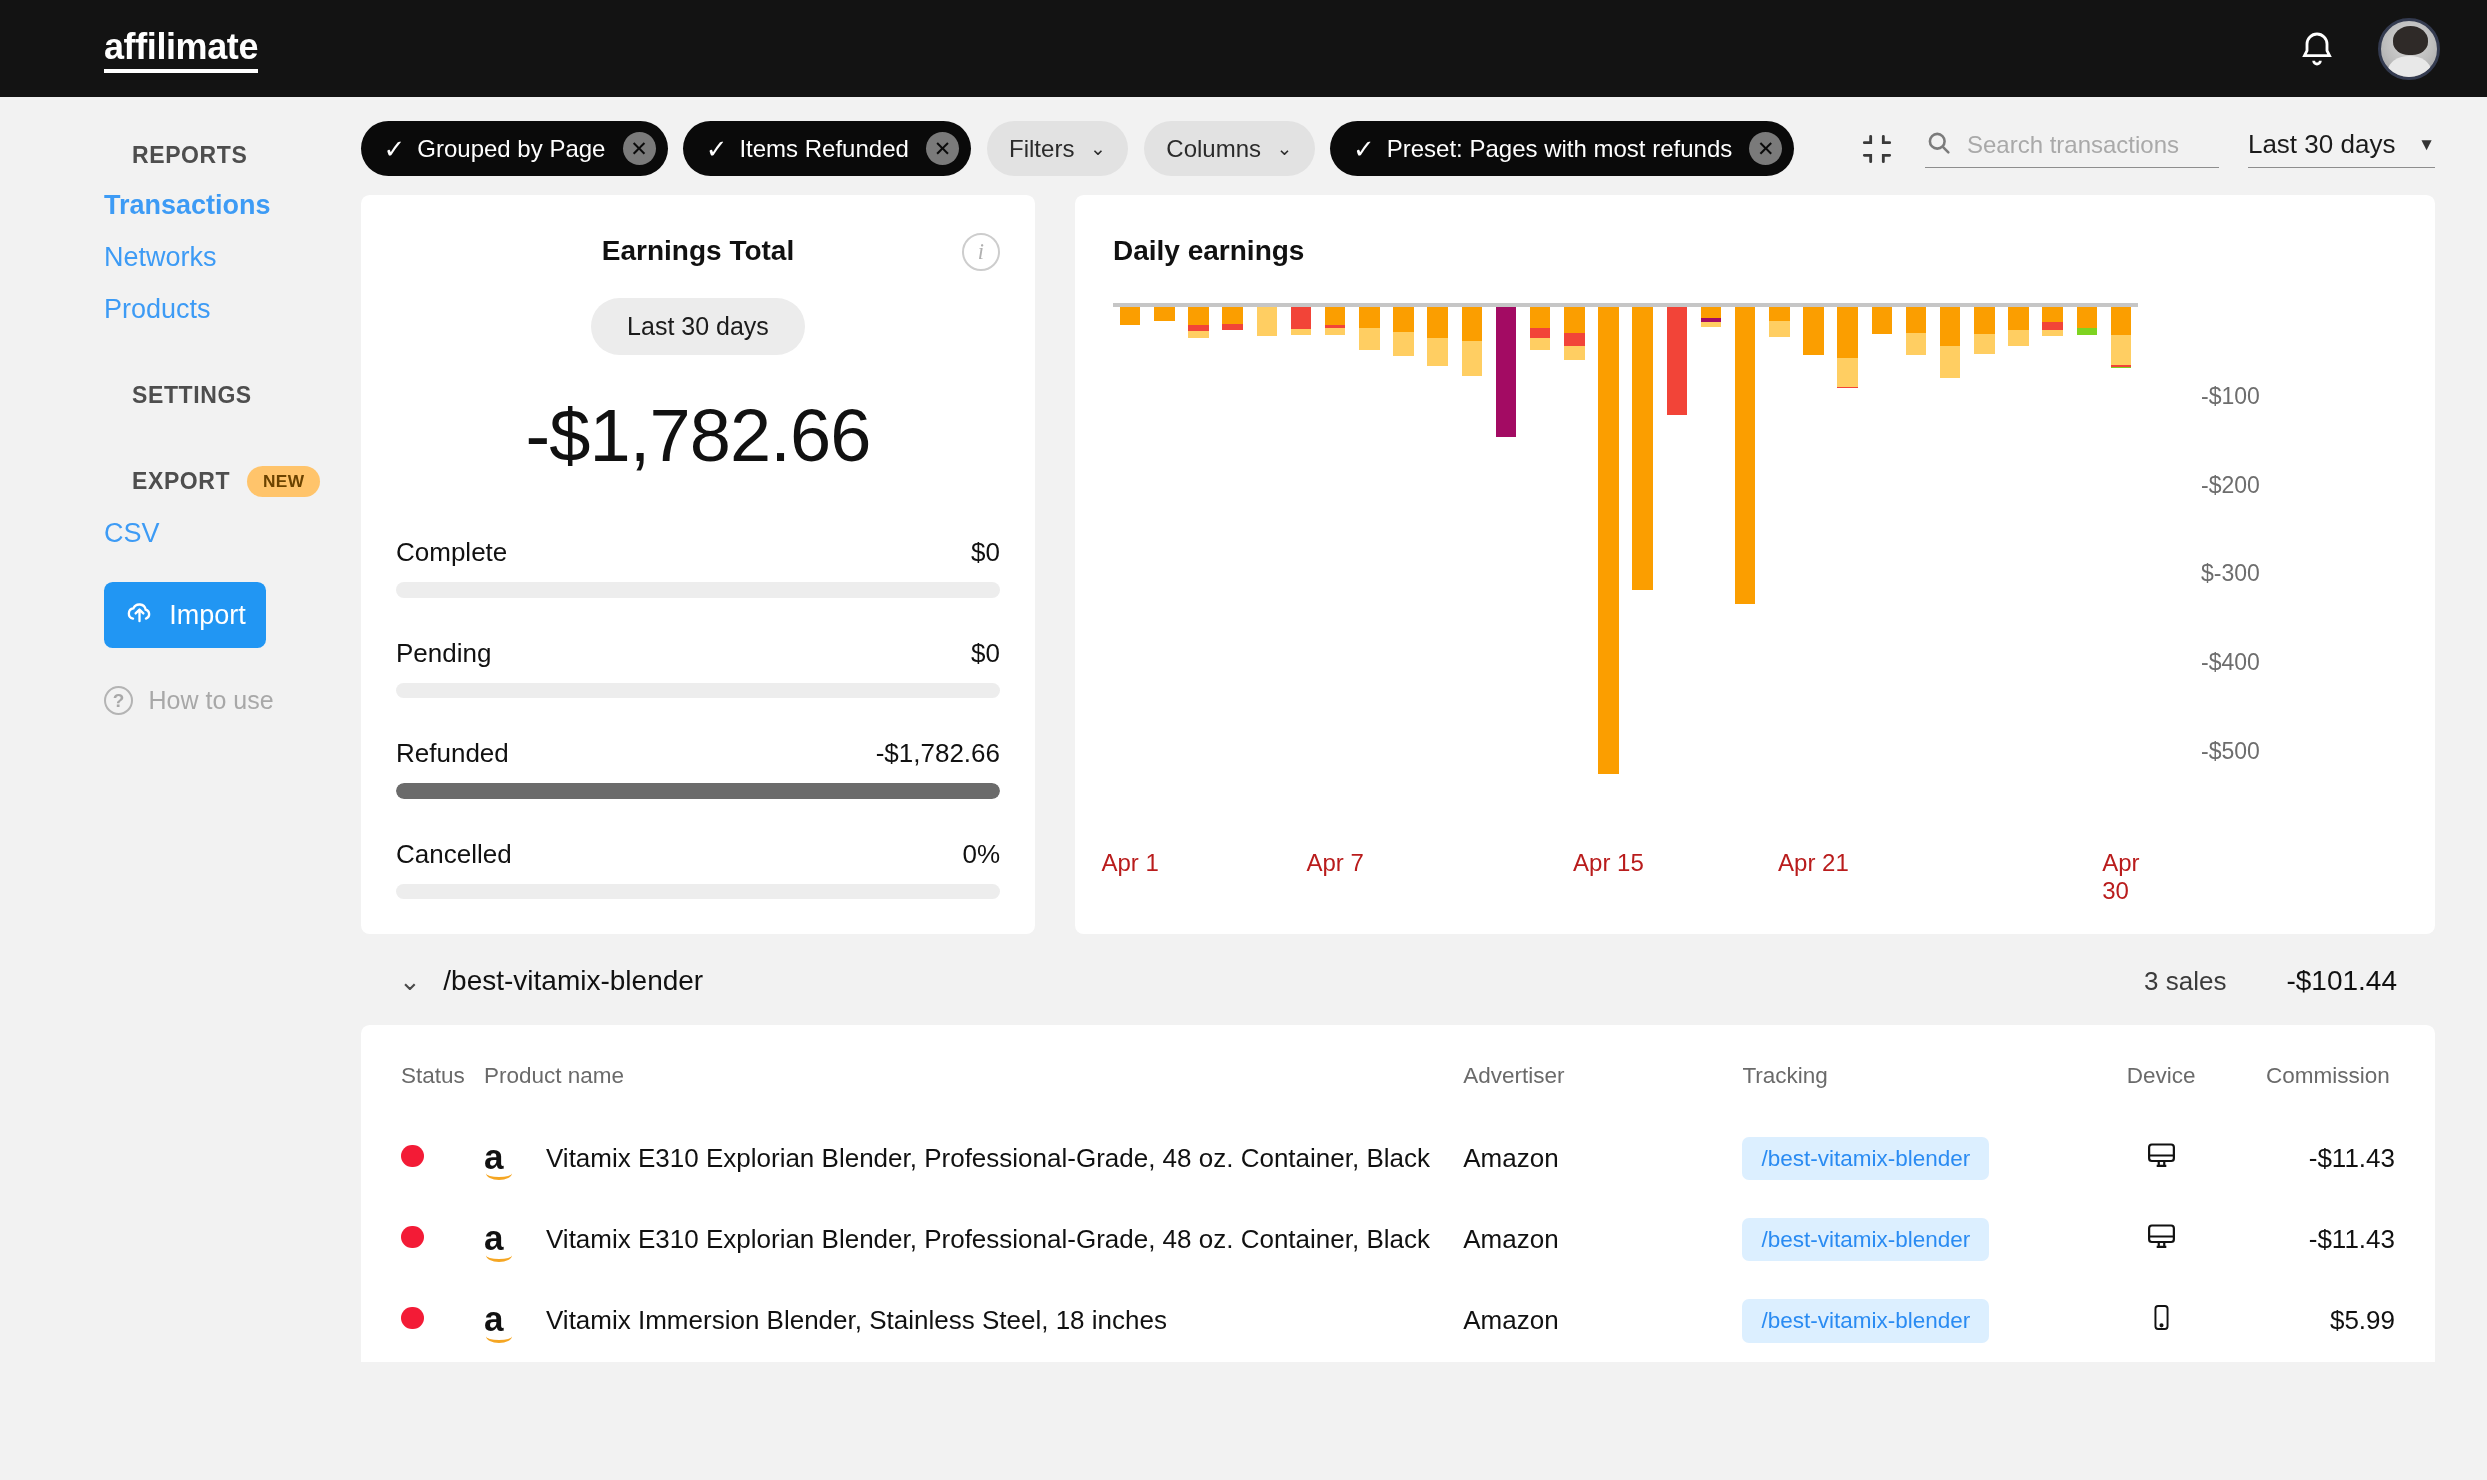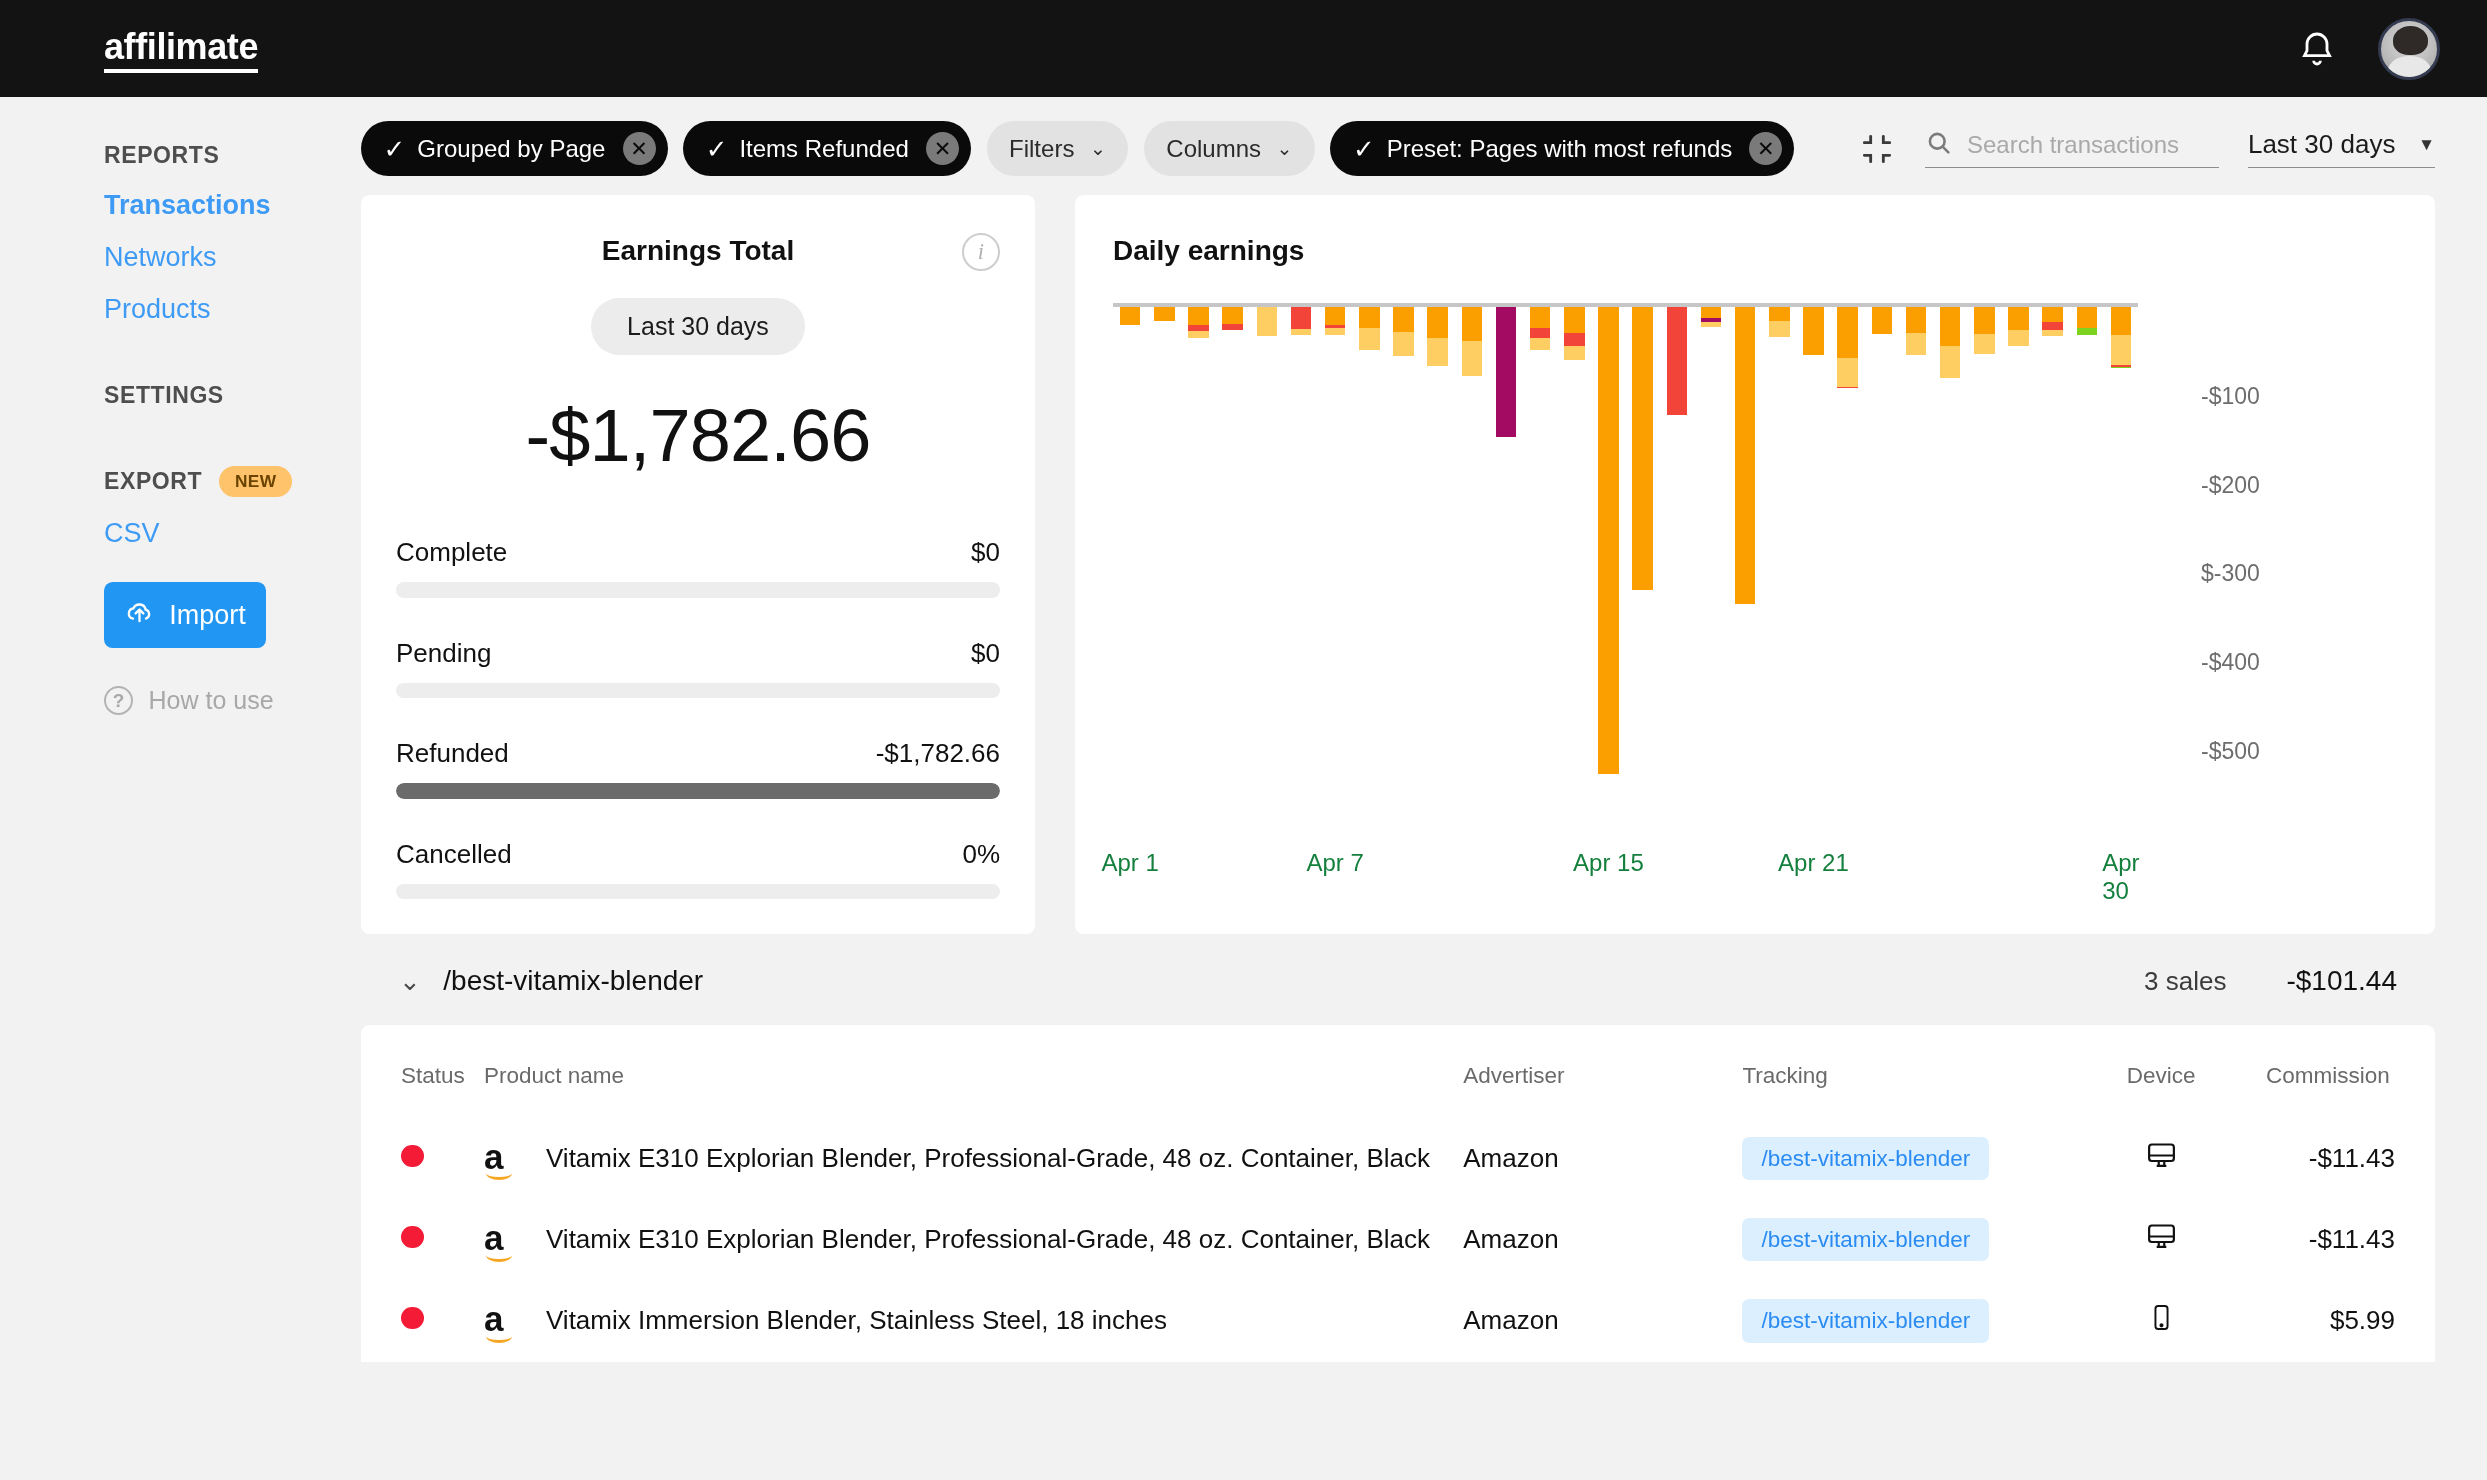--- a/index.html
+++ b/index.html
@@ -45,21 +45,21 @@
   }
 
   
   .shell { display: flex; height: calc(1480px - 97px); }
   .sidebar { width: 354px; flex: 0 0 354px; padding: 45px 0 0 104px; }
   .content { flex: 1; padding: 0 52px 0 7px; }
 
   .side-head {
     font-size: 23px; font-weight: 700; color: #4e4e4e;
     letter-spacing: 0.6px; margin-bottom: 21px;
-    display: flex; align-items: center; gap: 17.3px;
+    display: flex; align-items: center; gap: 17.3px; margin-left: 28px;
   }
   .badge-new {
     background: #ffc46b; color: #6b4300; font-size: 17.3px; font-weight: 700;
     padding: 5.2px 15.5px; border-radius: 19px; letter-spacing: 0.4px;
   }
   .side-link {
     font-size: 27px; color: #3d9bf5; margin-bottom: 21px; cursor: pointer;
     display: block;
   }
   .side-link.active { font-weight: 700; }
@@ -151,21 +151,21 @@
   .chart-title { font-size: 28px; font-weight: 700; color: #111; }
   .plot { position: relative; height: 605px; margin-top: 36px; }
   .zeroline { position: absolute; left: 0; right: 259px; top: 0; height: 4.3px; background: #c6c6c6; }
   .bars { position: absolute; left: 0; right: 259px; top: 4.3px; bottom: 104px; display: flex; align-items: flex-start; }
   .barslot { flex: 1; display: flex; justify-content: center; }
   .bar { width: 60%; display: flex; flex-direction: column; }
   .seg { width: 100%; }
   .ylabels { position: absolute; right: 0; top: 0; bottom: 104px; width: 250px; }
   .ylab { position: absolute; font-size: 23px; color: #6d6d6d; left: 54px; transform: translateY(-50%); }
   .xlabels { position: absolute; left: 0; right: 259px; bottom: 24px; height: 35px; }
-  .xlab { position: absolute; font-size: 24px; color: #15803d; transform: translateX(-50%); }
+  .xlab { position: absolute; font-size: 24px; color: #b91c1c; transform: translateX(-50%); }
 
   
   .group-head {
     display: flex; align-items: center; padding: 31px 38px 28px 38px;
     font-size: 28px; color: #111;
   }
   .chev { font-size: 26px; color: #4a4a4a; margin-right: 22.5px; }
   .group-title { font-weight: 500; }
   .group-right { margin-left: auto; display: flex; align-items: center; gap: 60px; }
   .group-sales { font-size: 26px; color: #3b3b3b; }

